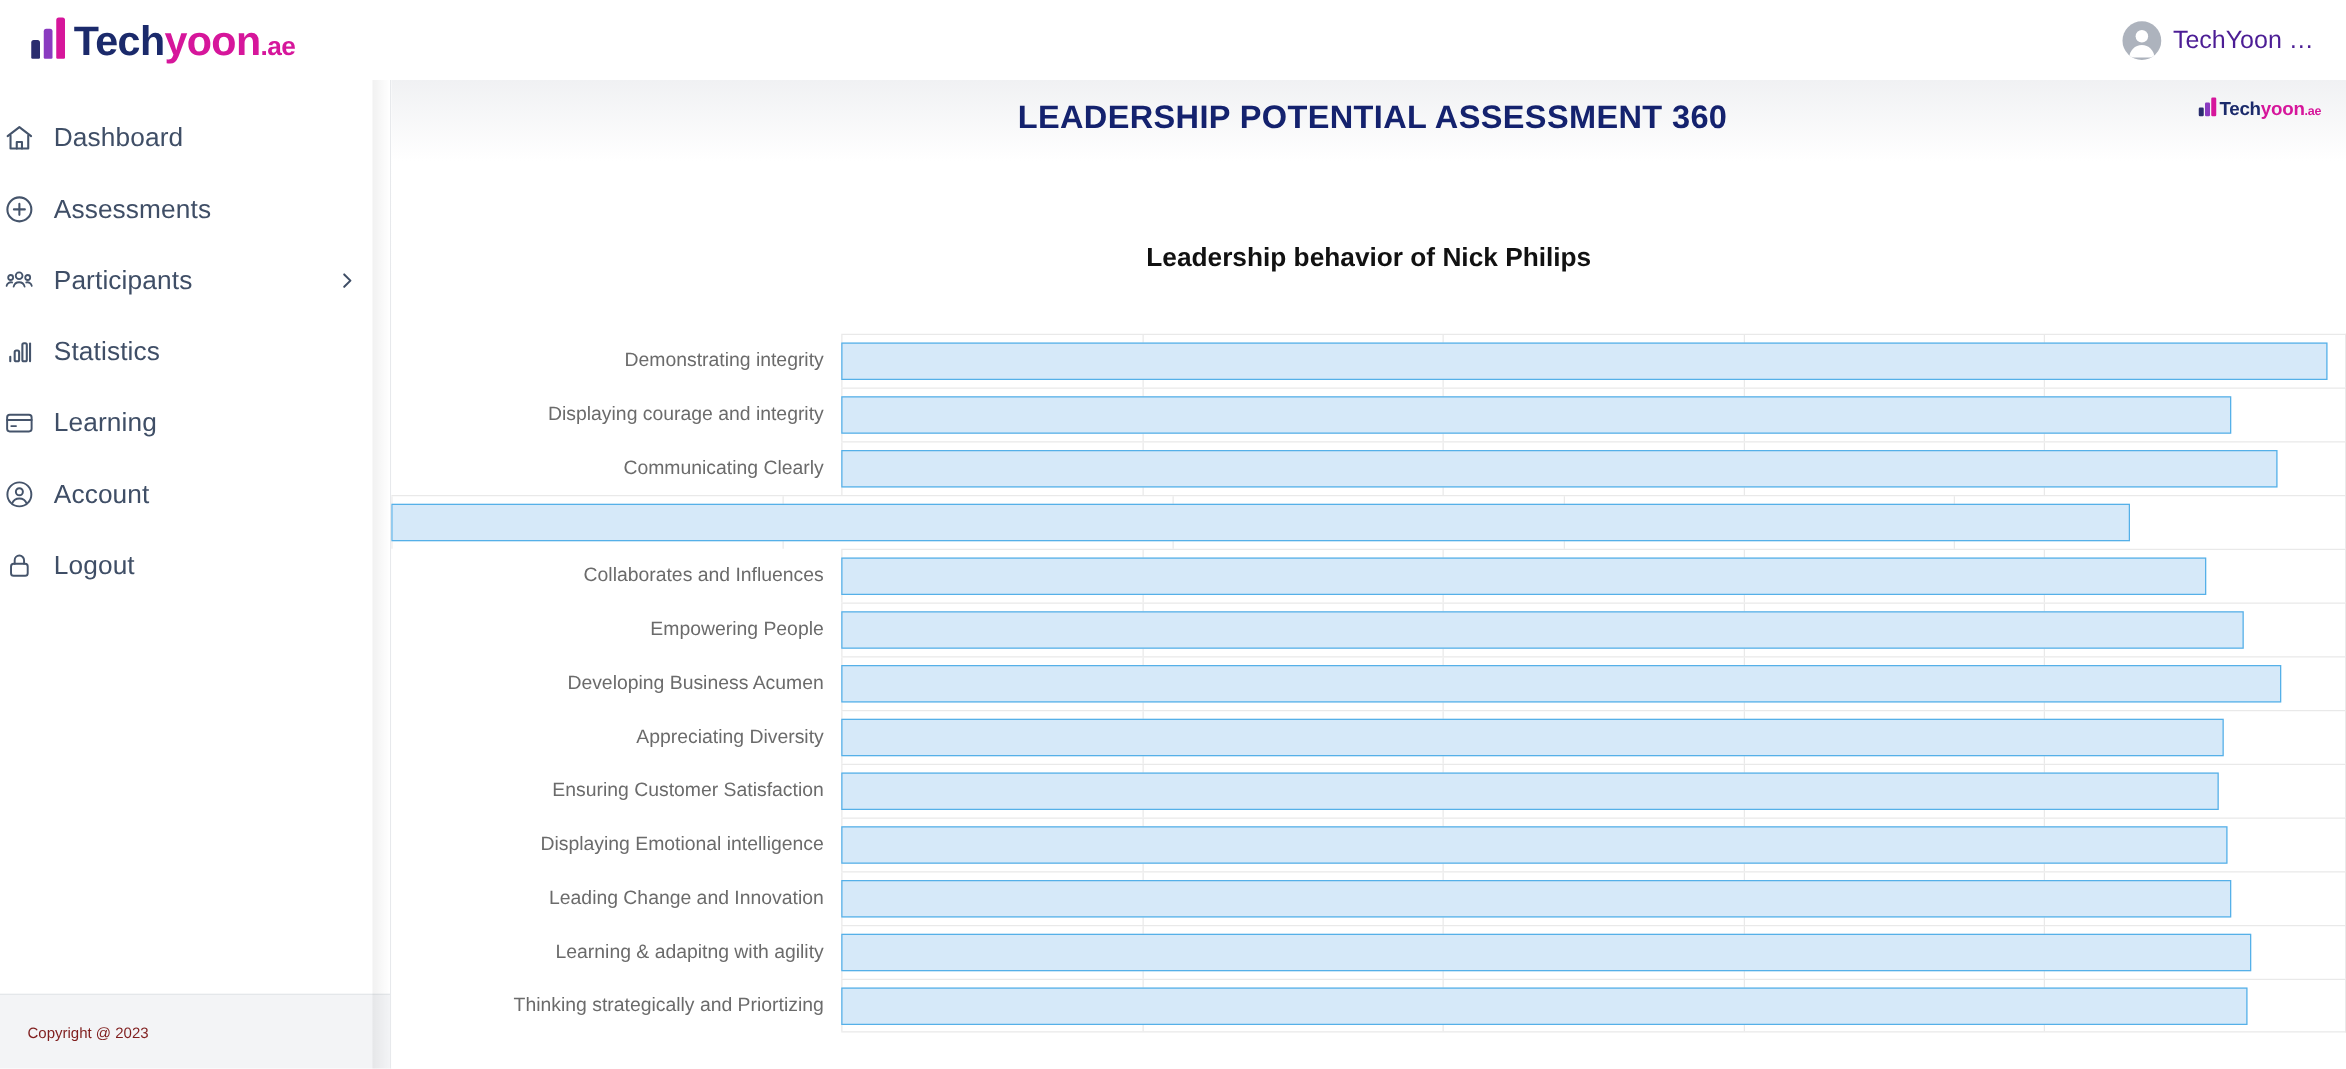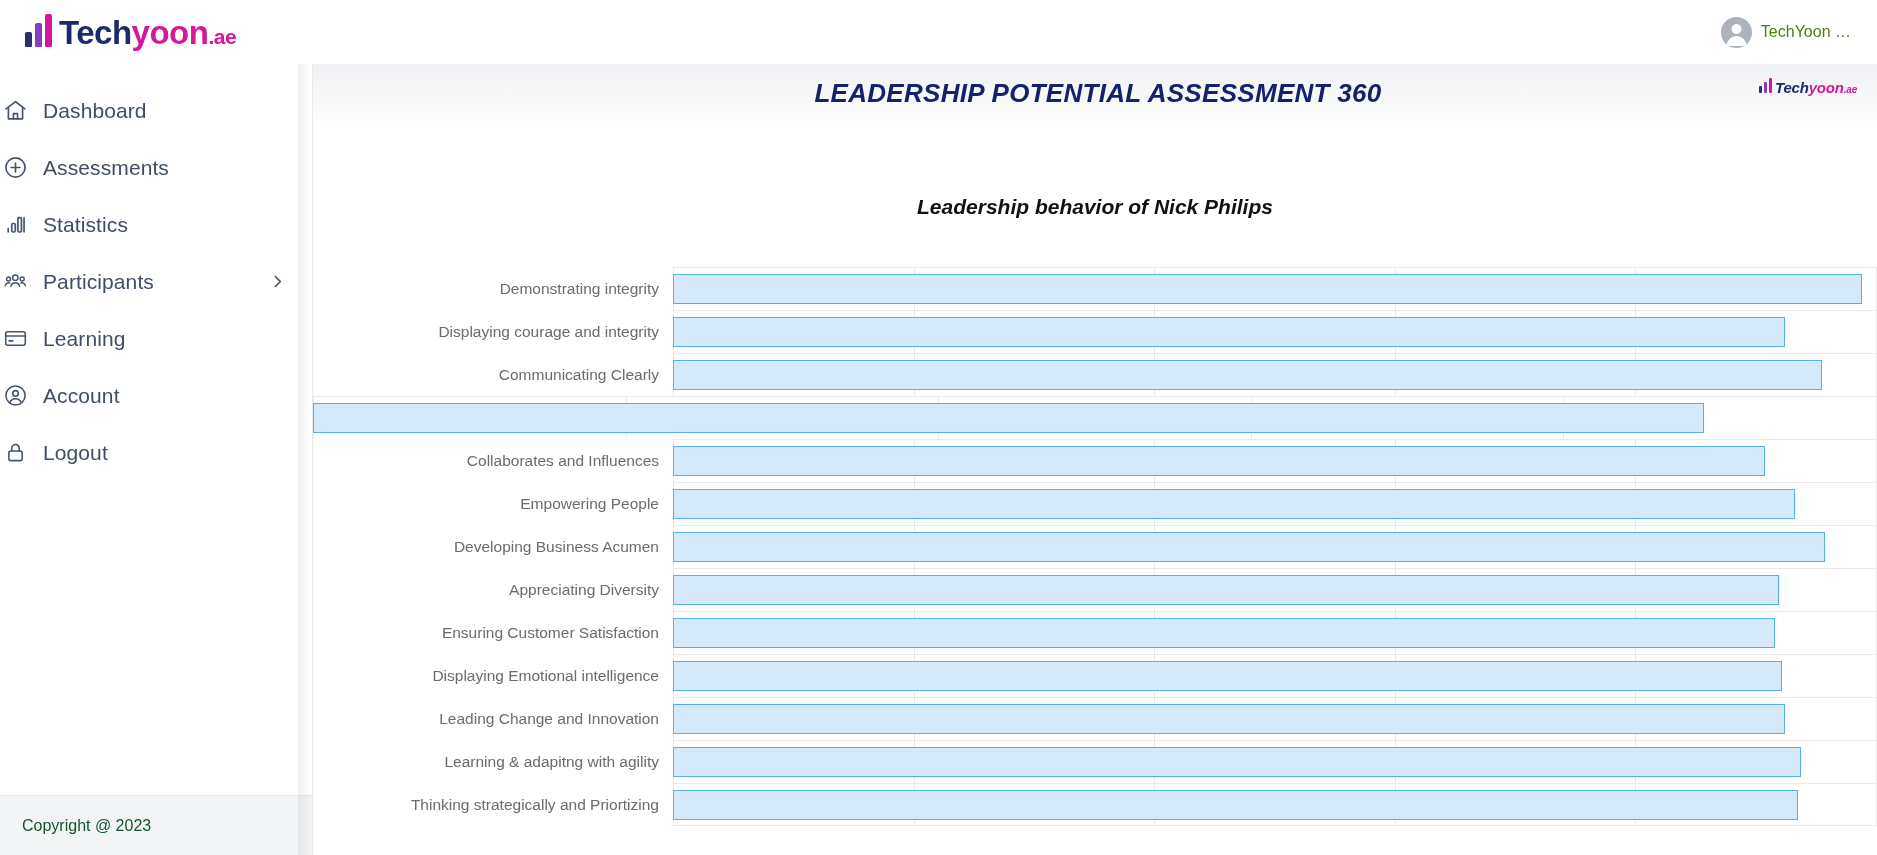--- a/index.html
+++ b/index.html
@@ -29,21 +29,21 @@
   .brand-text .t1 { color: #1b2a6b; }
   .brand-text .t2 { color: #d6169b; }
   .brand-text .t4 { color: #d6169b; font-size: 21px; }
 
   .userbox { display: flex; align-items: center; gap: 9px; cursor: pointer; padding-right: 4px; }
   .avatar {
     width: 31px; height: 31px; border-radius: 50%; background: #adb3bd;
     display: flex; align-items: center; justify-content: center; overflow: hidden;
   }
   .avatar svg { display: block; }
-  .username { font-size: 16px; color: #4d7c0f; white-space: nowrap; }
+  .username { font-size: 20px; color: #4c1d95; white-space: nowrap; }
 
   
   .body-row { flex: 1 1 auto; display: flex; min-height: 0; position: relative; }
 
   
   .sidebar {
     width: 313px; flex: 0 0 313px;
     background: #ffffff;
     border-right: 1px solid #e7e9ec;
     display: flex; flex-direction: column;
@@ -68,34 +68,33 @@
   .nav-label { font-size: 21px; color: #3f4e66; flex: 1 1 auto; letter-spacing: 0.1px; }
   .nav-chev { color: #3f4e66; display: flex; align-items: center; }
 
   .sidebar-footer {
     flex: 0 0 auto; height: 60px;
     border-top: 1px solid #e4e7ea;
     background: #f3f4f6;
     display: flex; align-items: center;
     padding-left: 22px;
   }
-  .copyright { font-size: 16px; color: #14532d; }
+  .copyright { font-size: 12px; color: #7f1d1d; }
 
   
   .content {
     flex: 1 1 auto; min-width: 0;
     background: #ffffff;
     position: relative; display: flex; flex-direction: column;
     overflow: hidden;
   }
   .content-head {
     position: relative; flex: 0 0 auto;
     padding: 14px 0 0 0;
     background: linear-gradient(to bottom, #f0f1f3 0%, #ffffff 42%);
-    font-style: italic;
   }
   .page-title {
     text-align: center;
     font-size: 26px; font-weight: bold; color: #14226e;
     letter-spacing: 0.3px;
     padding-left: 6px;
   }
   .mini-logo {
     position: absolute; top: 16px; right: 20px;
     display: flex; align-items: flex-end; gap: 3px;
@@ -205,51 +204,51 @@
               <circle cx="12" cy="12" r="9.2"></circle>
                 <path d="M12 7.8v8.4M7.8 12h8.4"></path>
             </svg>
           </span>
           <span class="nav-label">Assessments</span>
         </div>
 
 
         <div class="nav-item">
           <span class="nav-ico">
-            <svg width="25" height="25" viewBox="0 0 24 24" fill="none" stroke="currentColor" stroke-width="1.6" stroke-linecap="round">
-              <path d="M5 19.2v-3.4"></path>
-              <rect x="8.4" y="11" width="3.4" height="8.2" rx="1.2"></rect>
-              <rect x="14.3" y="5.4" width="3.4" height="13.8" rx="1.2"></rect>
-              <path d="M20.2 5.6v13.6"></path>
-            </svg>
-          </span>
-          <span class="nav-label">Statistics</span>
-        </div>
-
-        <div class="nav-item">
-          <span class="nav-ico">
             <svg width="25" height="25" viewBox="0 0 24 24" fill="none" stroke="currentColor" stroke-width="1.4" stroke-linecap="round" stroke-linejoin="round">
               <circle cx="11.8" cy="8.3" r="2.6"></circle>
               <path d="M7.6 16.6a4.3 4.3 0 0 1 8.4 0"></path>
               <circle cx="5.3" cy="9.6" r="1.9"></circle>
               <path d="M2.2 16.1a3.3 3.3 0 0 1 4.2-2.7"></path>
               <circle cx="18.4" cy="9.6" r="1.9"></circle>
               <path d="M21.5 16.1a3.3 3.3 0 0 0-4.2-2.7"></path>
             </svg>
           </span>
           <span class="nav-label">Participants</span>
           <span class="nav-chev">
             <svg width="17" height="17" viewBox="0 0 24 24" fill="none" stroke="currentColor" stroke-width="2.3" stroke-linecap="round" stroke-linejoin="round">
                 <path d="M9 5l7 7-7 7"></path>
               </svg>
           </span>
         </div>
 
         <div class="nav-item">
           <span class="nav-ico">
+            <svg width="25" height="25" viewBox="0 0 24 24" fill="none" stroke="currentColor" stroke-width="1.6" stroke-linecap="round">
+              <path d="M5 19.2v-3.4"></path>
+              <rect x="8.4" y="11" width="3.4" height="8.2" rx="1.2"></rect>
+              <rect x="14.3" y="5.4" width="3.4" height="13.8" rx="1.2"></rect>
+              <path d="M20.2 5.6v13.6"></path>
+            </svg>
+          </span>
+          <span class="nav-label">Statistics</span>
+        </div>
+
+        <div class="nav-item">
+          <span class="nav-ico">
             <svg width="25" height="25" viewBox="0 0 24 24" fill="none" stroke="currentColor" stroke-width="1.5" stroke-linecap="round" stroke-linejoin="round">
               <rect x="2.6" y="5.6" width="18.8" height="12.8" rx="2"></rect>
               <path d="M2.6 9.6h18.8"></path>
                 <path d="M5.8 14.3h3.6"></path>
             </svg>
           </span>
           <span class="nav-label">Learning</span>
         </div>
 
         <div class="nav-item">

